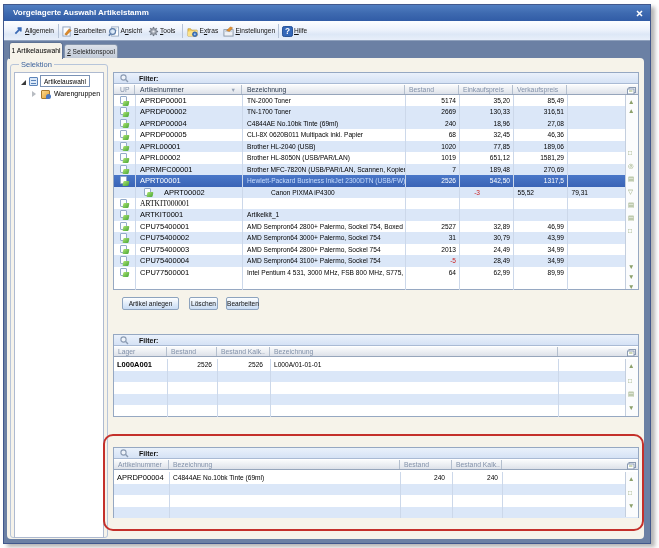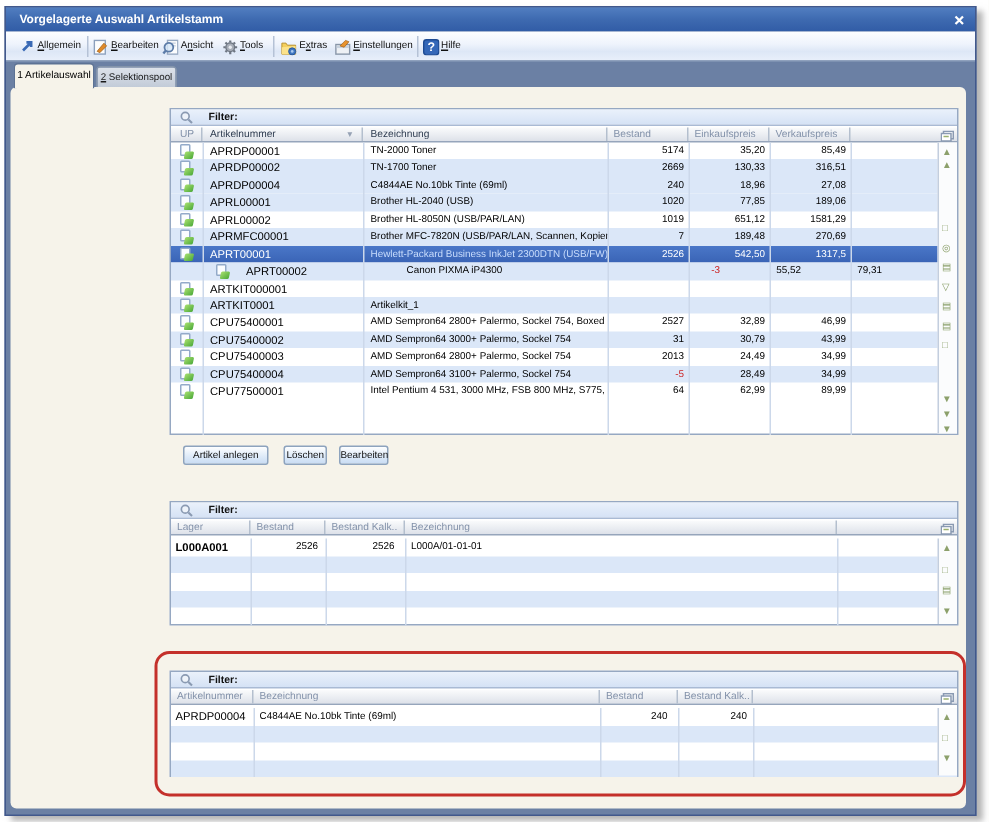--- a/index.html
+++ b/index.html
@@ -137,20 +137,35 @@
     <div class="tsep" style="left:274px"></div>
     <svg class="abs" style="left:278px;top:5px" width="11" height="11" viewBox="0 0 12 12">
           <rect x="0.5" y="0.5" width="11" height="11" rx="2" fill="#3467b8" stroke="#1d4a92"></rect>
           <text x="6" y="9" font-size="9" font-family="Liberation Sans" font-weight="bold" fill="#fff" text-anchor="middle">?</text>
         </svg>
     <span class="ti" style="left:290px"><u>H</u>ilfe</span>
   </div>
   <div id="tab1">1 Artikelauswahl</div>
   <div id="tab2"><u>2</u> Selektionspool</div>
   <div id="content">
+    <div id="gbox">
+          <div id="gboxlbl">Selektion</div>
+          <div id="tree">
+      <div class="abs" style="left:6px;top:7px;width:0;height:0;border-right:5px solid #3a3a3a;border-top:5px solid transparent;"></div>
+      <div class="abs" style="left:14px;top:4px;width:9px;height:9px;background:#dce9f8;border:1px solid #5b83b8;border-radius:1px;">
+        <div class="abs" style="left:1px;top:2px;width:5px;height:1px;background:#5b83b8"></div>
+        <div class="abs" style="left:1px;top:5px;width:5px;height:1px;background:#5b83b8"></div>
+      </div>
+      <div class="abs" style="left:25px;top:2px;height:12px;border:1px solid #7a92b5;background:#fff;font-size:6.5px;line-height:11px;padding:0 3px;">Artikelauswahl</div>
+      <div class="abs" style="left:17px;top:18px;width:0;height:0;border-top:3.5px solid transparent;border-bottom:3.5px solid transparent;border-left:4.5px solid #b8bcc2;"></div>
+      <div class="abs" style="left:26px;top:17px;width:9px;height:9px;background:linear-gradient(135deg,#ffd98a,#dfa23a);border:1px solid #a8792c;border-radius:1px;"></div>
+      <div class="abs" style="left:31px;top:21px;width:5px;height:5px;background:#4a78c0;border-radius:50% 50% 50% 0;"></div>
+      <span class="abs" style="left:39px;top:17px;font-size:7px;">Warengruppen</span>
+    </div>
+        </div>
     <div id="maingrid" class="grid" style="left:106px;top:14px;width:526px;height:218px;">
 <div class="frow">
             <svg class="mag" width="9" height="9" viewBox="0 0 9 9">
               <circle cx="3.5" cy="3.5" r="2.6" fill="#eef3fa" stroke="#8a9ab2" stroke-width="1.1"></circle>
               <line x1="5.6" y1="5.6" x2="8" y2="8" stroke="#8a9ab2" stroke-width="1.4"></line>
             </svg>
             <span class="ftxt">Filter:</span>
           </div>
 <div class="hrow">
 <div class="hc" style="width:21px;padding-left:6px;">UP</div>
@@ -196,20 +211,32 @@
                 <div class="doc" style="margin-top:1px;">
                   <i></i>
                 </div>
               </div>
               <div class="c anr" style="width:107px;padding-left:5px;">APRDP00004</div>
               <div class="c bz" style="width:163px;padding-left:5px;">C4844AE No.10bk Tinte (69ml)</div>
               <div class="c num" style="width:54px;">240</div>
               <div class="c num" style="width:54px;">18,96</div>
               <div class="c num" style="width:54px;">27,08</div>
             </div>
+<div class="r" style="height:11.45px;">
+              <div class="c" style="width:21px;padding-left:6px;">
+                <div class="doc" style="margin-top:1px;">
+                  <i></i>
+                </div>
+              </div>
+              <div class="c anr" style="width:107px;padding-left:5px;">APRDP00005</div>
+              <div class="c bz" style="width:163px;padding-left:5px;">CLI-8X 0620B011 Multipack inkl. Papier</div>
+              <div class="c num" style="width:54px;">68</div>
+              <div class="c num" style="width:54px;">32,45</div>
+              <div class="c num" style="width:54px;">46,36</div>
+            </div>
 <div class="r b" style="height:11.45px;">
               <div class="c" style="width:21px;padding-left:6px;">
                 <div class="doc" style="margin-top:1px;">
                   <i></i>
                 </div>
               </div>
               <div class="c anr" style="width:107px;padding-left:5px;">APRL00001</div>
               <div class="c bz" style="width:163px;padding-left:5px;">Brother HL-2040 (USB)</div>
               <div class="c num" style="width:54px;">1020</div>
               <div class="c num" style="width:54px;">77,85</div>
@@ -262,21 +289,21 @@
               <div class="c num neg" style="width:54px;">-3</div>
               <div class="c num" style="width:54px;">55,52</div>
               <div class="c num" style="width:54px;">79,31</div>
             </div>
 <div class="r" style="height:11.45px;">
               <div class="c" style="width:21px;padding-left:6px;">
                 <div class="doc" style="margin-top:1px;">
                   <i></i>
                 </div>
               </div>
-              <div class="c anr" style="width:107px;padding-left:5px;">ARTKIT000001</div>
+              <div class="c anr" style="width:107px;padding-left:5px;font-family:Liberation Serif, serif;">ARTKIT000001</div>
               <div class="c bz" style="width:163px;padding-left:5px;"></div>
               <div class="c num" style="width:54px;"></div>
               <div class="c num" style="width:54px;"></div>
               <div class="c num" style="width:54px;"></div>
             </div>
 <div class="r b" style="height:11.45px;">
               <div class="c" style="width:21px;padding-left:6px;">
                 <div class="doc" style="margin-top:1px;">
                   <i></i>
                 </div>

